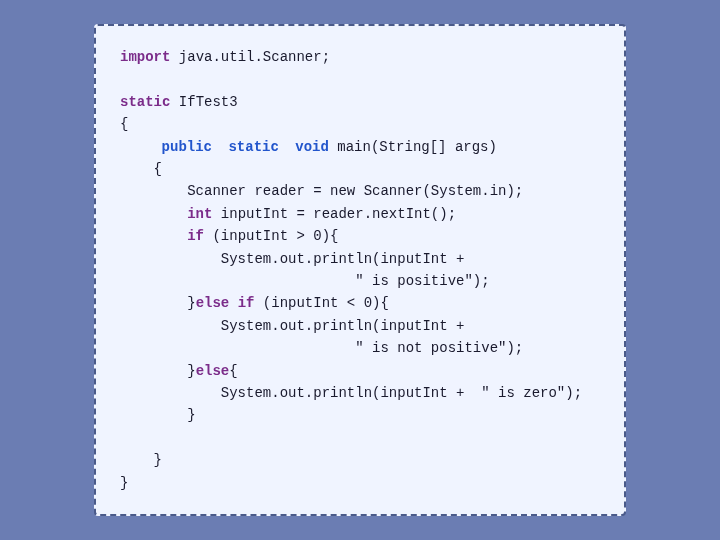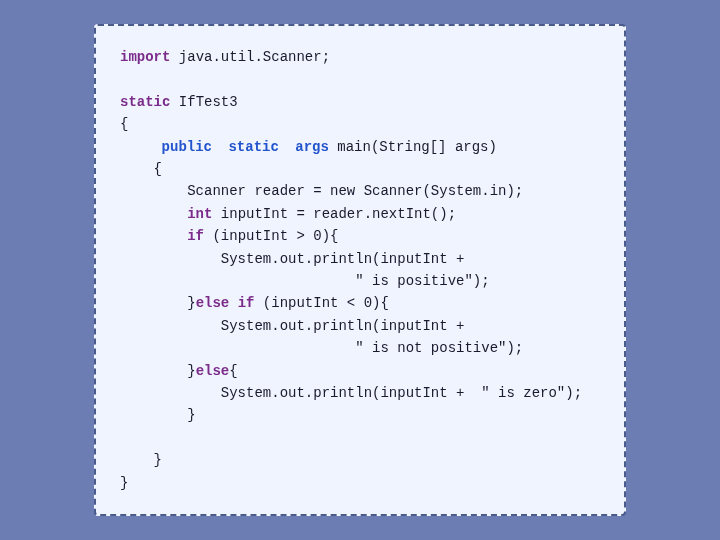--- a/index.html
+++ b/index.html
@@ -50,21 +50,21 @@
     }
   </style>
 </head>
 <body>
 
 <div class="code-container">
   <div class="code-block"><span class="kw">import</span><span class="normal"> java.util.Scanner;
 
 </span><span class="kw">static</span><span class="normal"> IfTest3
 {
-    </span><span class="kw-blue">public</span><span class="normal"> </span><span class="kw-blue">static</span><span class="normal"> </span><span class="kw-blue">args</span><span class="normal"> main(String[] args)
+    </span><span class="kw-blue">public</span><span class="normal"> </span><span class="kw-blue">static</span><span class="normal"> </span><span class="kw-blue">void</span><span class="normal"> main(String[] args)
     {
         Scanner reader = new Scanner(System.in);
         </span><span class="kw">int</span><span class="normal"> inputInt = reader.nextInt();
         </span><span class="kw">if</span><span class="normal"> (inputInt &gt; 0){
             System.out.println(inputInt +
                             " is positive");
         }</span><span class="kw">else</span><span class="normal"> </span><span class="kw">if</span><span class="normal"> (inputInt &lt; 0){
             System.out.println(inputInt +
                             " is not positive");
         }</span><span class="kw">else</span><span class="normal">{

